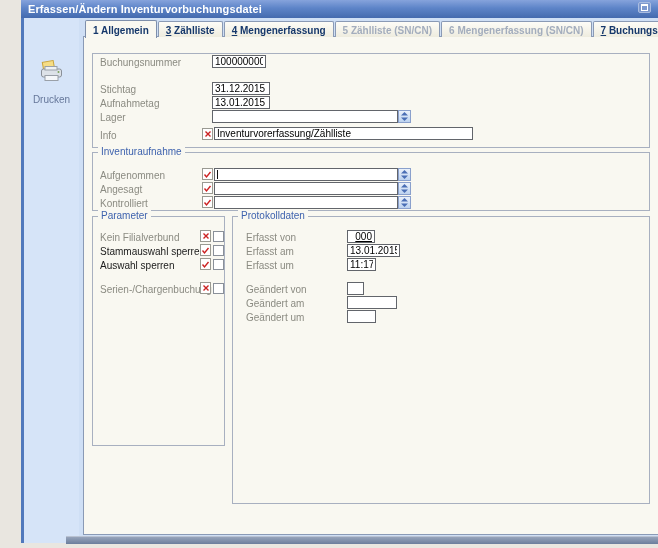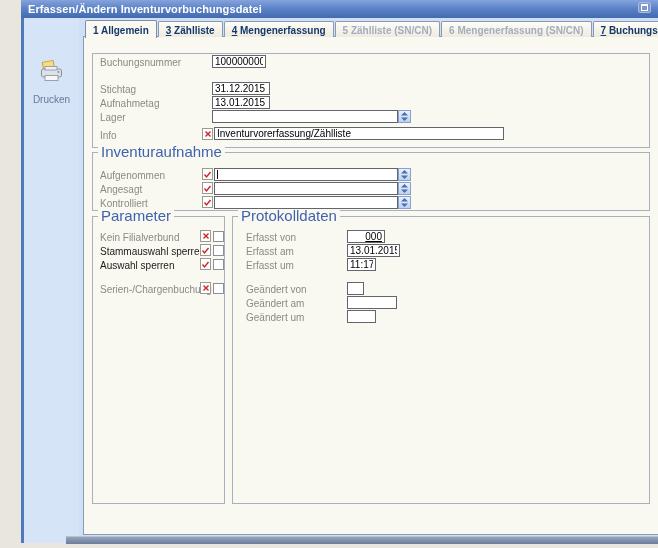--- a/index.html
+++ b/index.html
@@ -61,21 +61,21 @@
   .tab.disabled{color:#a3adbd;}
   .accel{text-decoration:underline;}
   .tabpage{
     position:absolute;left:62px;top:36px;width:580px;height:499px;
     background:#f9f8f1;border:1px solid #8a9ab5;box-sizing:border-box;z-index:1;
   }
   
   .box{position:absolute;border:1px solid #a8b0c0;box-sizing:border-box;}
   .gb-label{
     position:absolute;top:-7px;left:5px;background:#f9f8f1;padding:0 3px;
-    color:#3f63ae;font-size:15px;line-height:12px;
+    color:#3f63ae;font-size:10px;line-height:12px;
   }
   
   .flabel{position:absolute;color:#8b8b82;white-space:nowrap;}
   .flabel.black{color:#1a1a1a;}
   .field{
     position:absolute;height:13px;box-sizing:border-box;border:1px solid #62656b;
     background:#fff;color:#000;font-family:"Liberation Sans","DejaVu Sans",sans-serif;
     font-size:10px;padding:0 2px;margin:0;outline:none;
   }
   .field.right{text-align:right;}
@@ -167,21 +167,21 @@
           <path d="M3.5 9 L0 5.5 H7 Z" fill="#4a6fb5"></path>
         </svg>
     </div>
 
     <div class="flabel" style="left:16px;top:93px;">Info</div>
     <div class="mini-icon" style="left:118px;top:91px;">
       <svg width="8" height="8" viewBox="0 0 8 8">
           <path d="M1.5 1.5 L6.5 6.5 M6.5 1.5 L1.5 6.5" stroke="#cc2222" stroke-width="1.4"></path>
         </svg>
     </div>
-    <input class="field" style="left: 130px; top: 90px; width: 290px;" value="Inventurvorerfassung/Zählliste">
+    <input class="field" style="left: 130px; top: 90px; width: 259px;" value="Inventurvorerfassung/Zählliste">
 
     <div class="box" style="left:8px;top:115px;width:558px;height:59px;">
       <span class="gb-label">Inventuraufnahme</span>
     </div>
 
     <div class="flabel" style="left:16px;top:133px;text-align:right;">Aufgenommen</div>
     <div class="mini-icon" style="left:118px;top:131px;">
       <svg width="9" height="9" viewBox="0 0 9 9">
           <path d="M1.5 4.5 L3.5 7 L7.5 2" stroke="#cc2222" stroke-width="1.4" fill="none"></path>
         </svg>
@@ -216,21 +216,21 @@
         </svg>
     </div>
     <input class="field" style="left: 130px; top: 159px; width: 184px;" value="">
     <div class="spin" style="left:314px;top:159px;">
       <svg width="7" height="9" viewBox="0 0 7 9">
           <path d="M3.5 0 L7 3.5 H0 Z" fill="#4a6fb5"></path>
           <path d="M3.5 9 L0 5.5 H7 Z" fill="#4a6fb5"></path>
         </svg>
     </div>
 
-    <div class="box" style="left:8px;top:179px;width:133px;height:288px;">
+    <div class="box" style="left:8px;top:179px;width:133px;height:230px;">
       <span class="gb-label">Parameter</span>
     </div>
 
     <div class="flabel" style="left:16px;top:195px;">Kein Filialverbund</div>
     <div class="mini-icon" style="left:116px;top:193px;">
       <svg width="8" height="8" viewBox="0 0 8 8">
           <path d="M1.5 1.5 L6.5 6.5 M6.5 1.5 L1.5 6.5" stroke="#cc2222" stroke-width="1.4"></path>
         </svg>
     </div>
     <div class="checkbox" style="left:129px;top:194px;"></div>
@@ -257,21 +257,21 @@
           <path d="M1.5 1.5 L6.5 6.5 M6.5 1.5 L1.5 6.5" stroke="#cc2222" stroke-width="1.4"></path>
         </svg>
     </div>
     <div class="checkbox" style="left:129px;top:246px;"></div>
 
     <div class="box" style="left:148px;top:179px;width:418px;height:288px;">
       <span class="gb-label">Protokolldaten</span>
     </div>
 
     <div class="flabel" style="left:162px;top:195px;">Erfasst von</div>
-    <input class="field right" style="left: 263px; top: 193px; width: 38px; text-decoration: underline;" value="000">
+    <input class="field right" style="left: 263px; top: 193px; width: 28px; text-decoration: underline;" value="000">
 
     <div class="flabel" style="left:162px;top:209px;text-align:center;">Erfasst am</div>
     <input class="field" style="left: 263px; top: 207px; width: 53px;" value="13.01.2015 /Di">
 
     <div class="flabel" style="left:162px;top:223px;">Erfasst um</div>
     <input class="field" style="left: 263px; top: 221px; width: 29px;" value="11:17">
 
     <div class="flabel" style="left:162px;top:247px;">Geändert von</div>
     <input class="field" style="left: 263px; top: 245px; width: 17px;" value="">
 

